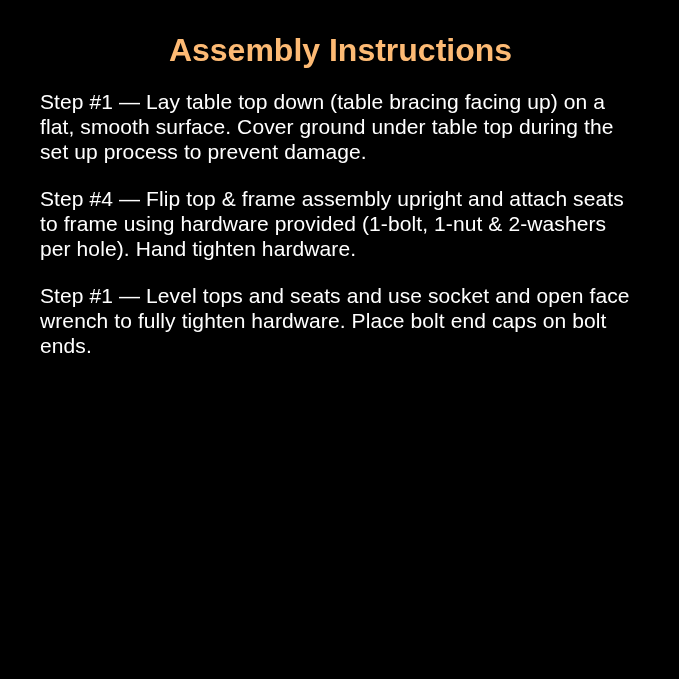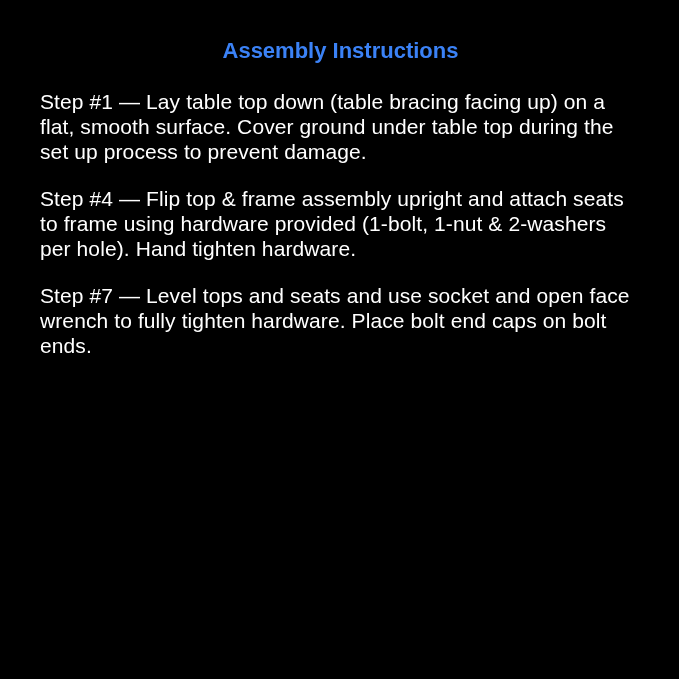--- a/index.html
+++ b/index.html
@@ -25,24 +25,24 @@
     text-align: center;
     font-size: 33px;
     line-height: 38px;
     font-weight: bold;
     letter-spacing: 0.5px;
     color: #ffffff;
   }
   .subtitle {
     margin: 6px 0 0 0;
     text-align: center;
-    font-size: 22px;
+    font-size: 32px;
     line-height: 29px;
     font-weight: bold;
-    color: #3b82f6;
+    color: #fdba74;
   }
   .steps {
     margin-top: 24px;
   }
   .step {
     margin: 0 0 22px 0;
     font-size: 21px;
     line-height: 25px;
     font-weight: normal;
     text-align: left;
@@ -52,15 +52,15 @@
 </style>
 </head>
 <body>
 
 <div class="sheet">
   <h2 class="subtitle">Assembly Instructions</h2>
 
   <div class="steps">
     <p class="step">Step #1 —  Lay table top down (table bracing facing up) on a flat, smooth surface. Cover ground under table top during the set up process to prevent damage.</p>
     <p class="step">Step #4 —  Flip top &amp; frame assembly upright and attach seats to frame using hardware provided (1-bolt, 1-nut &amp; 2-washers per hole). Hand tighten hardware.</p>
-    <p class="step">Step #7 —  Level tops and seats and use socket and open face wrench to fully tighten hardware. Place bolt end caps on bolt ends.</p>
+    <p class="step">Step #1 —  Level tops and seats and use socket and open face wrench to fully tighten hardware. Place bolt end caps on bolt ends.</p>
   </div>
 </div>
 
 </body></html>

